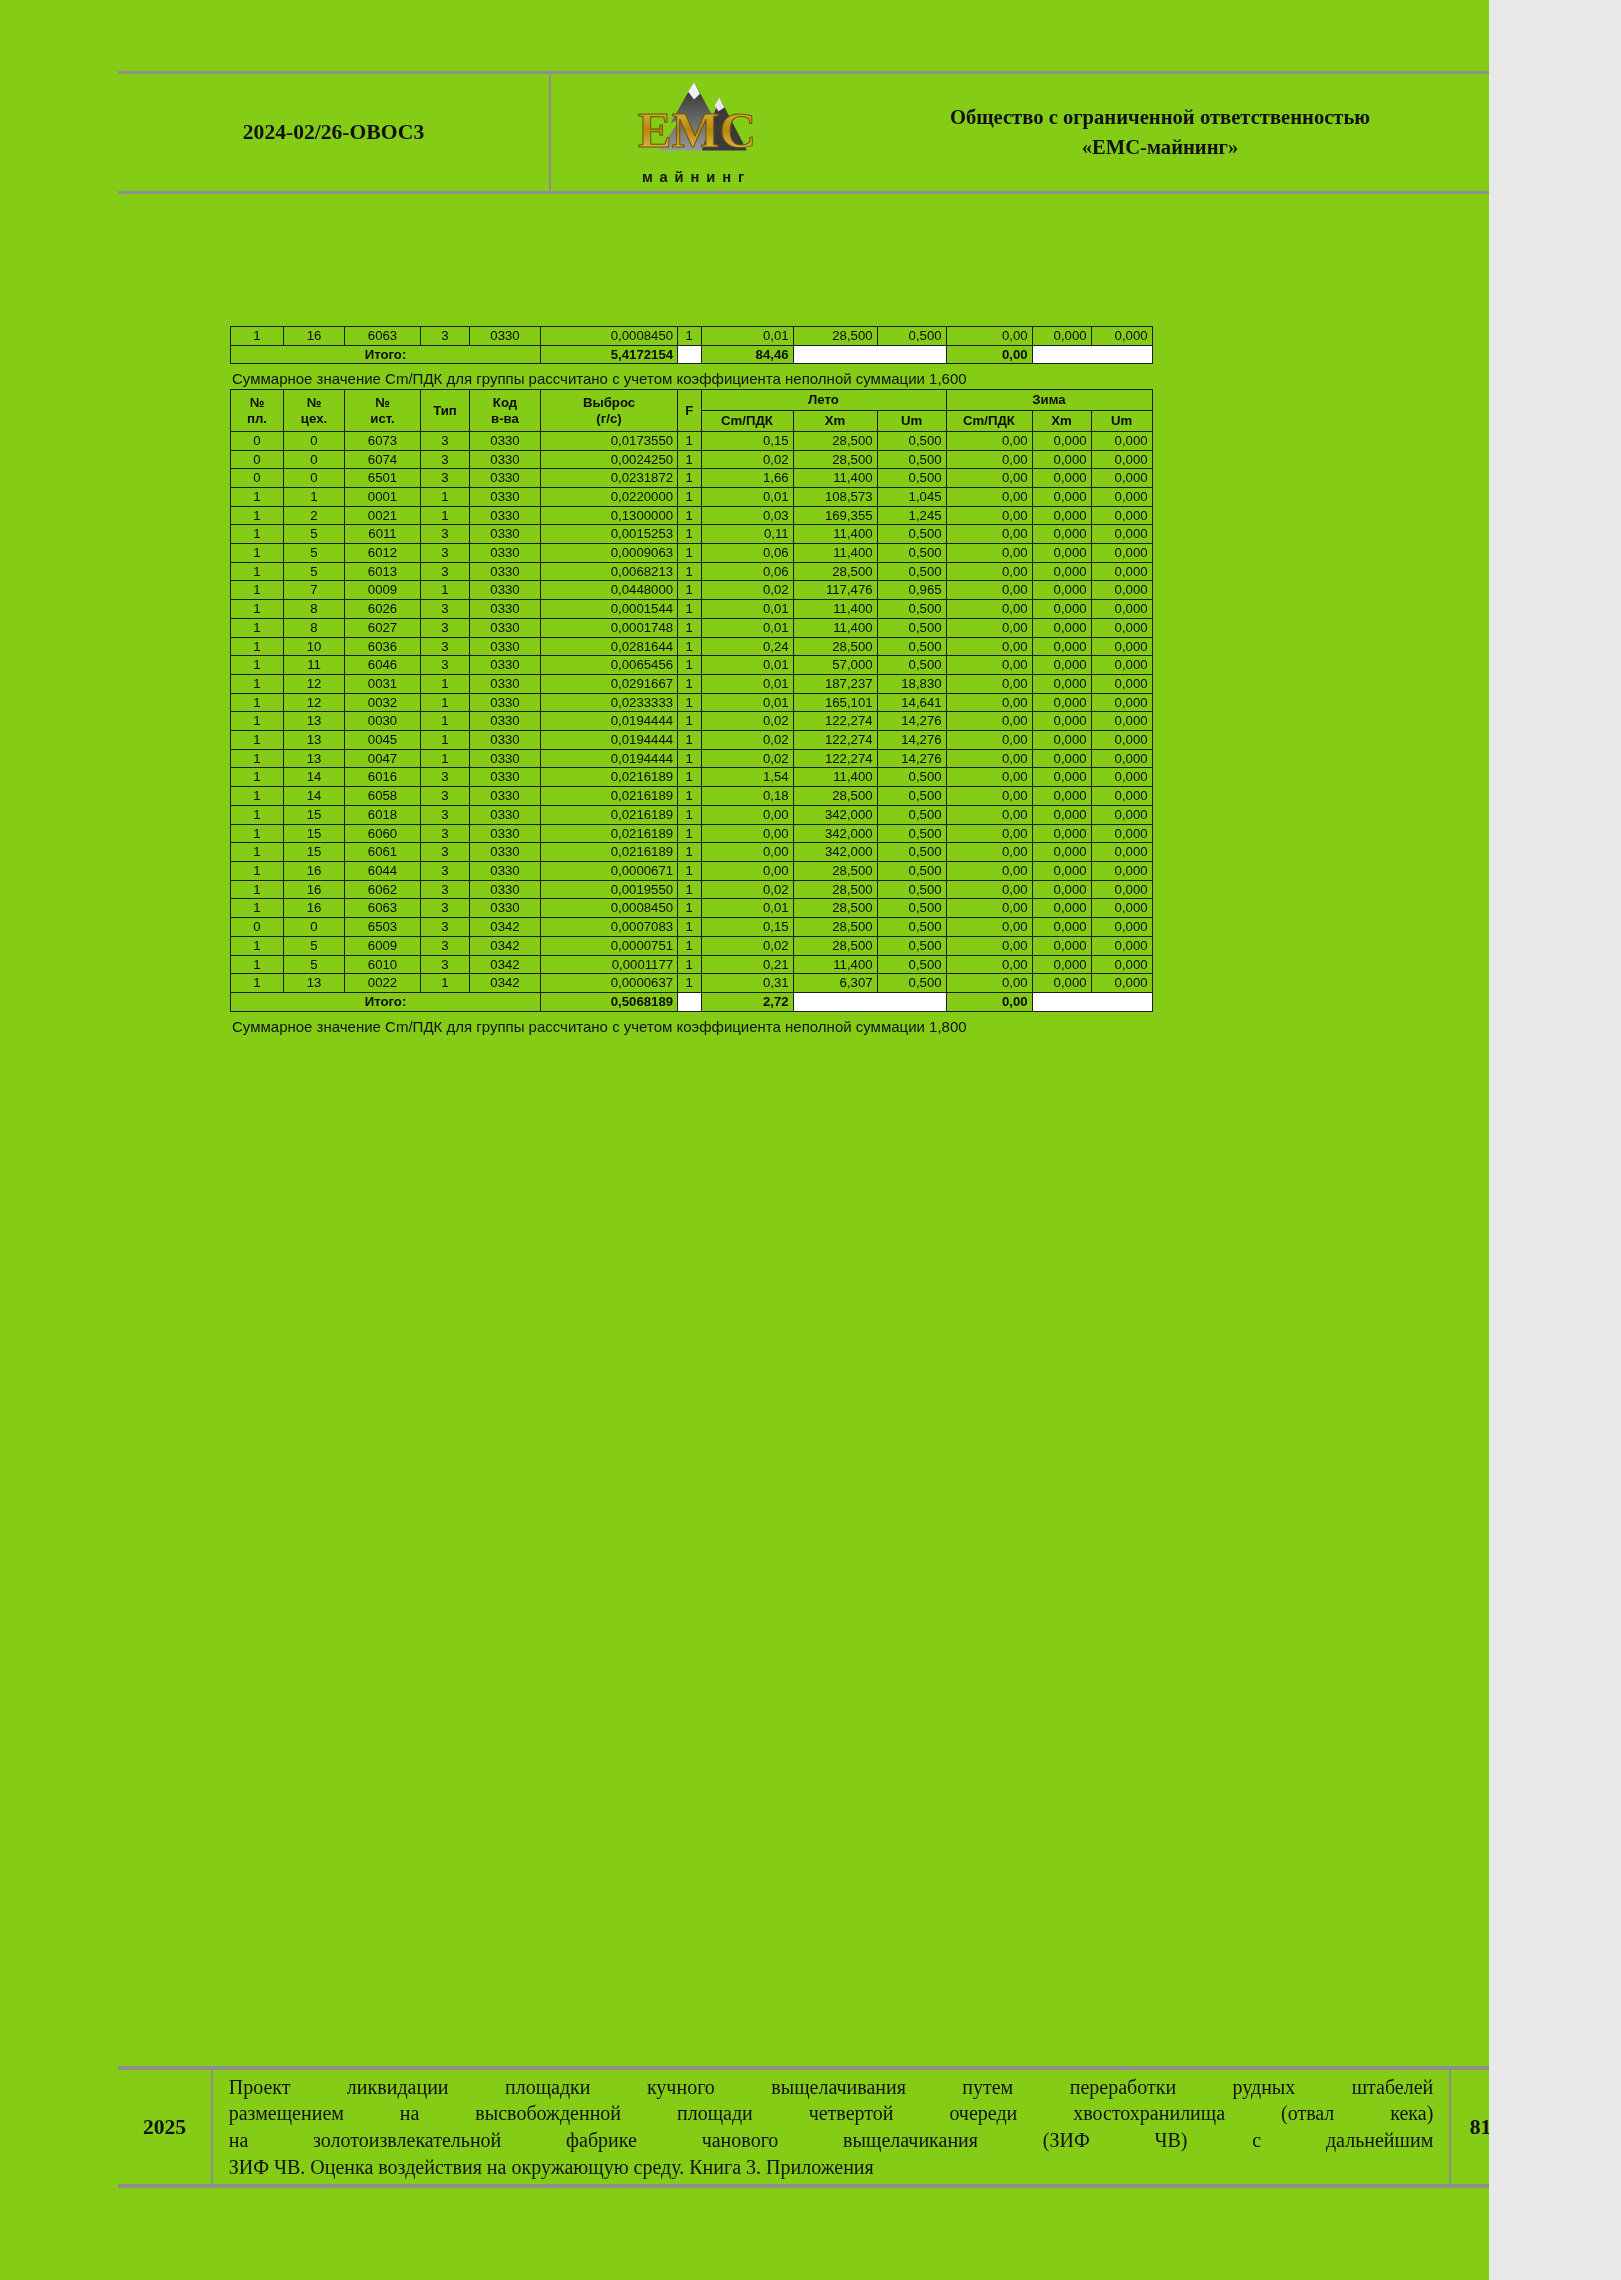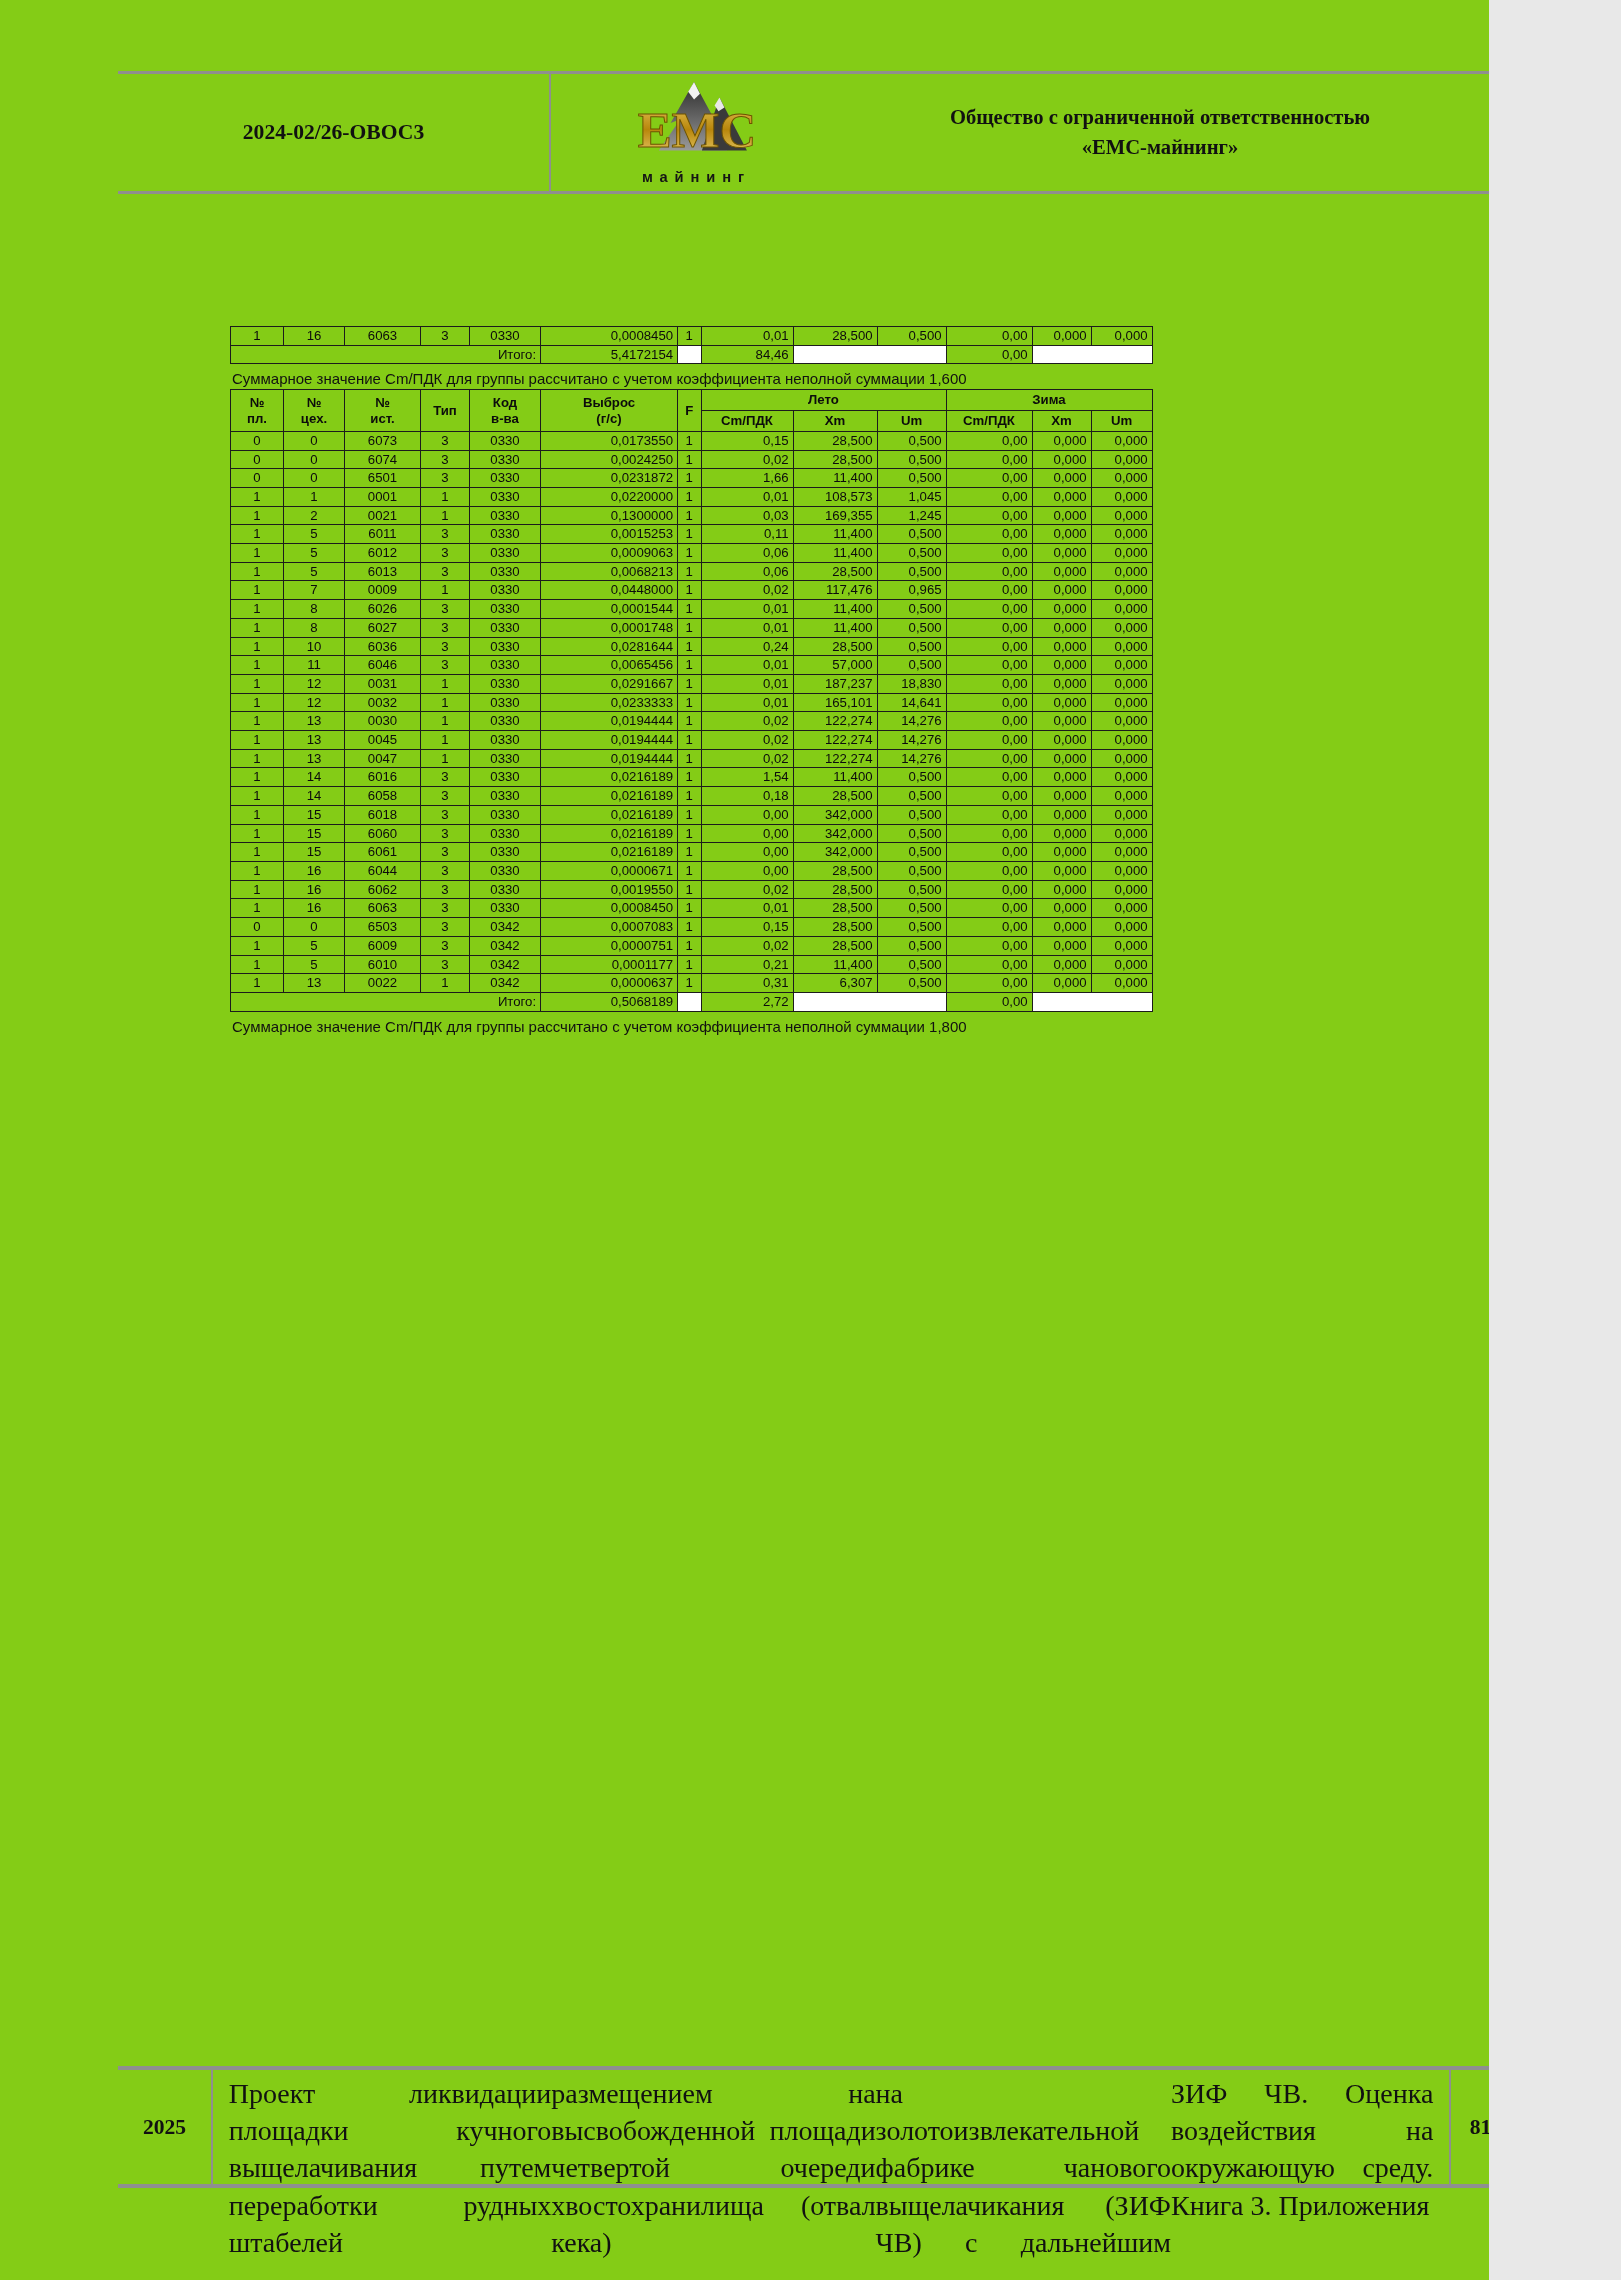--- a/index.html
+++ b/index.html
@@ -35,21 +35,21 @@
   }
   table.data td,table.data th{
     border:1.5px solid #1c1c1c;padding:1px 3.9px;height:17.6px;
     line-height:15.7px;overflow:hidden;white-space:nowrap;box-sizing:border-box;
   }
   table.data th{font-weight:bold;text-align:center;vertical-align:middle;padding:2px 2px;}
   tbody[data-rows] td:nth-child(-n+5){text-align:center;}
   tbody[data-rows] td:nth-child(6){text-align:right;}
   tbody[data-rows] td:nth-child(7){text-align:center;}
   tbody[data-rows] td:nth-child(n+8){text-align:right;}
-  tr.total-row td{font-weight:normal;text-align:right;}
+  tr.total-row td{font-weight:bold;}
   td.t-label{text-align:center;}
   td.t-num{text-align:right;}
   td.t-blank{background:#fff;}
   .col-npl{width:53px}.col-ncex{width:61px}.col-nist{width:76px}.col-tip{width:49px}
   .col-kod{width:71px}.col-vyb{width:137px}.col-f{width:23.5px}
   .col-cm1{width:92px}.col-xm1{width:84px}.col-um1{width:69px}
   .col-cm2{width:86px}.col-xm2{width:59px}.col-um2{width:61px}
   .note{
     font-weight:normal;font-size:15px;margin:6px 0 2px 2px;letter-spacing:0;
   }
@@ -62,21 +62,21 @@
     border-top:4.9px solid #8f8f8f;border-bottom:4.9px solid #8f8f8f;
     display:flex;align-items:stretch;box-sizing:border-box;
     font-family:"Liberation Serif",serif;
   }
   .pfoot-year{
     width:93px;border-right:2.9px solid #8f8f8f;display:flex;align-items:center;
     justify-content:center;font-weight:bold;font-size:21.6px;
   }
   .pfoot-desc{
     flex:1;border-right:2.9px solid #8f8f8f;padding:4.9px 15.7px;box-sizing:border-box;
-    font-size:28px;line-height:1.33;display:flex;justify-content:center;
+    font-size:20px;line-height:1.33;display:flex;flex-direction:column;justify-content:center;
   }
   .pfoot-desc .fline{text-align:justify;text-align-last:justify;}
   .pfoot-desc .fline:last-child{text-align-last:left;}
   .pfoot-page{
     width:59px;display:flex;align-items:center;justify-content:center;
     font-weight:bold;font-size:21.6px;
   }
 </style>
 </head>
 <body>

